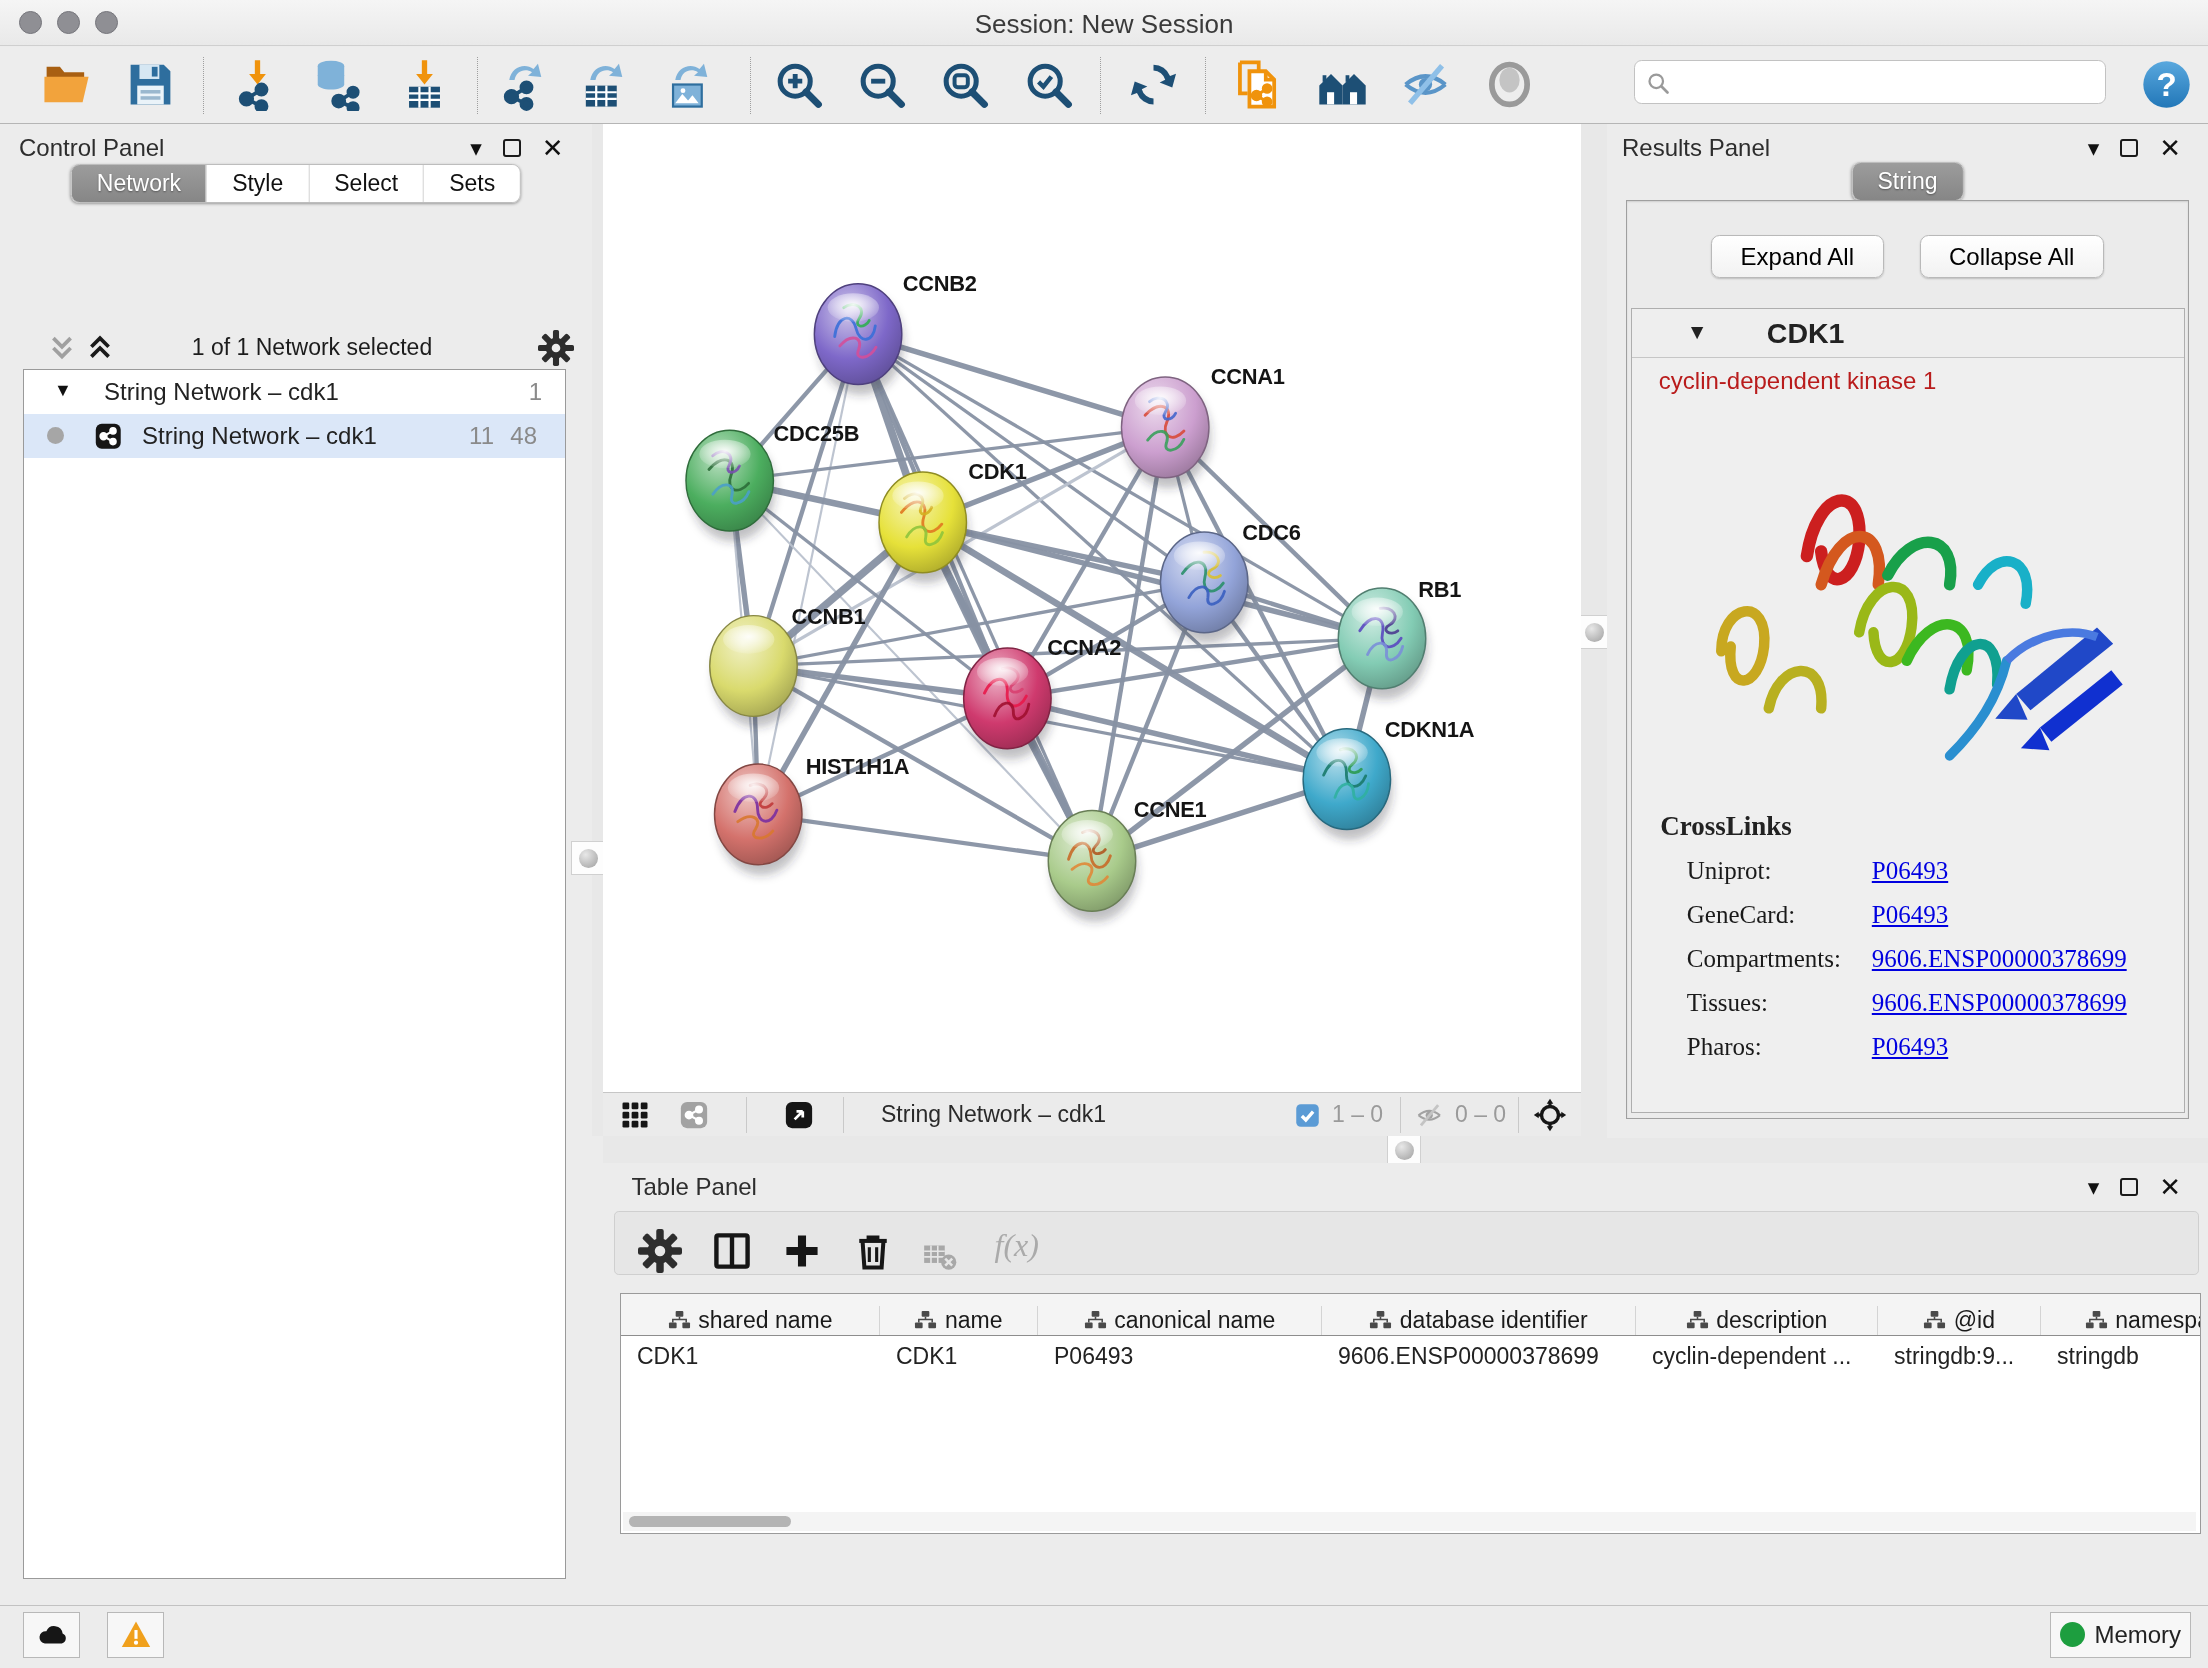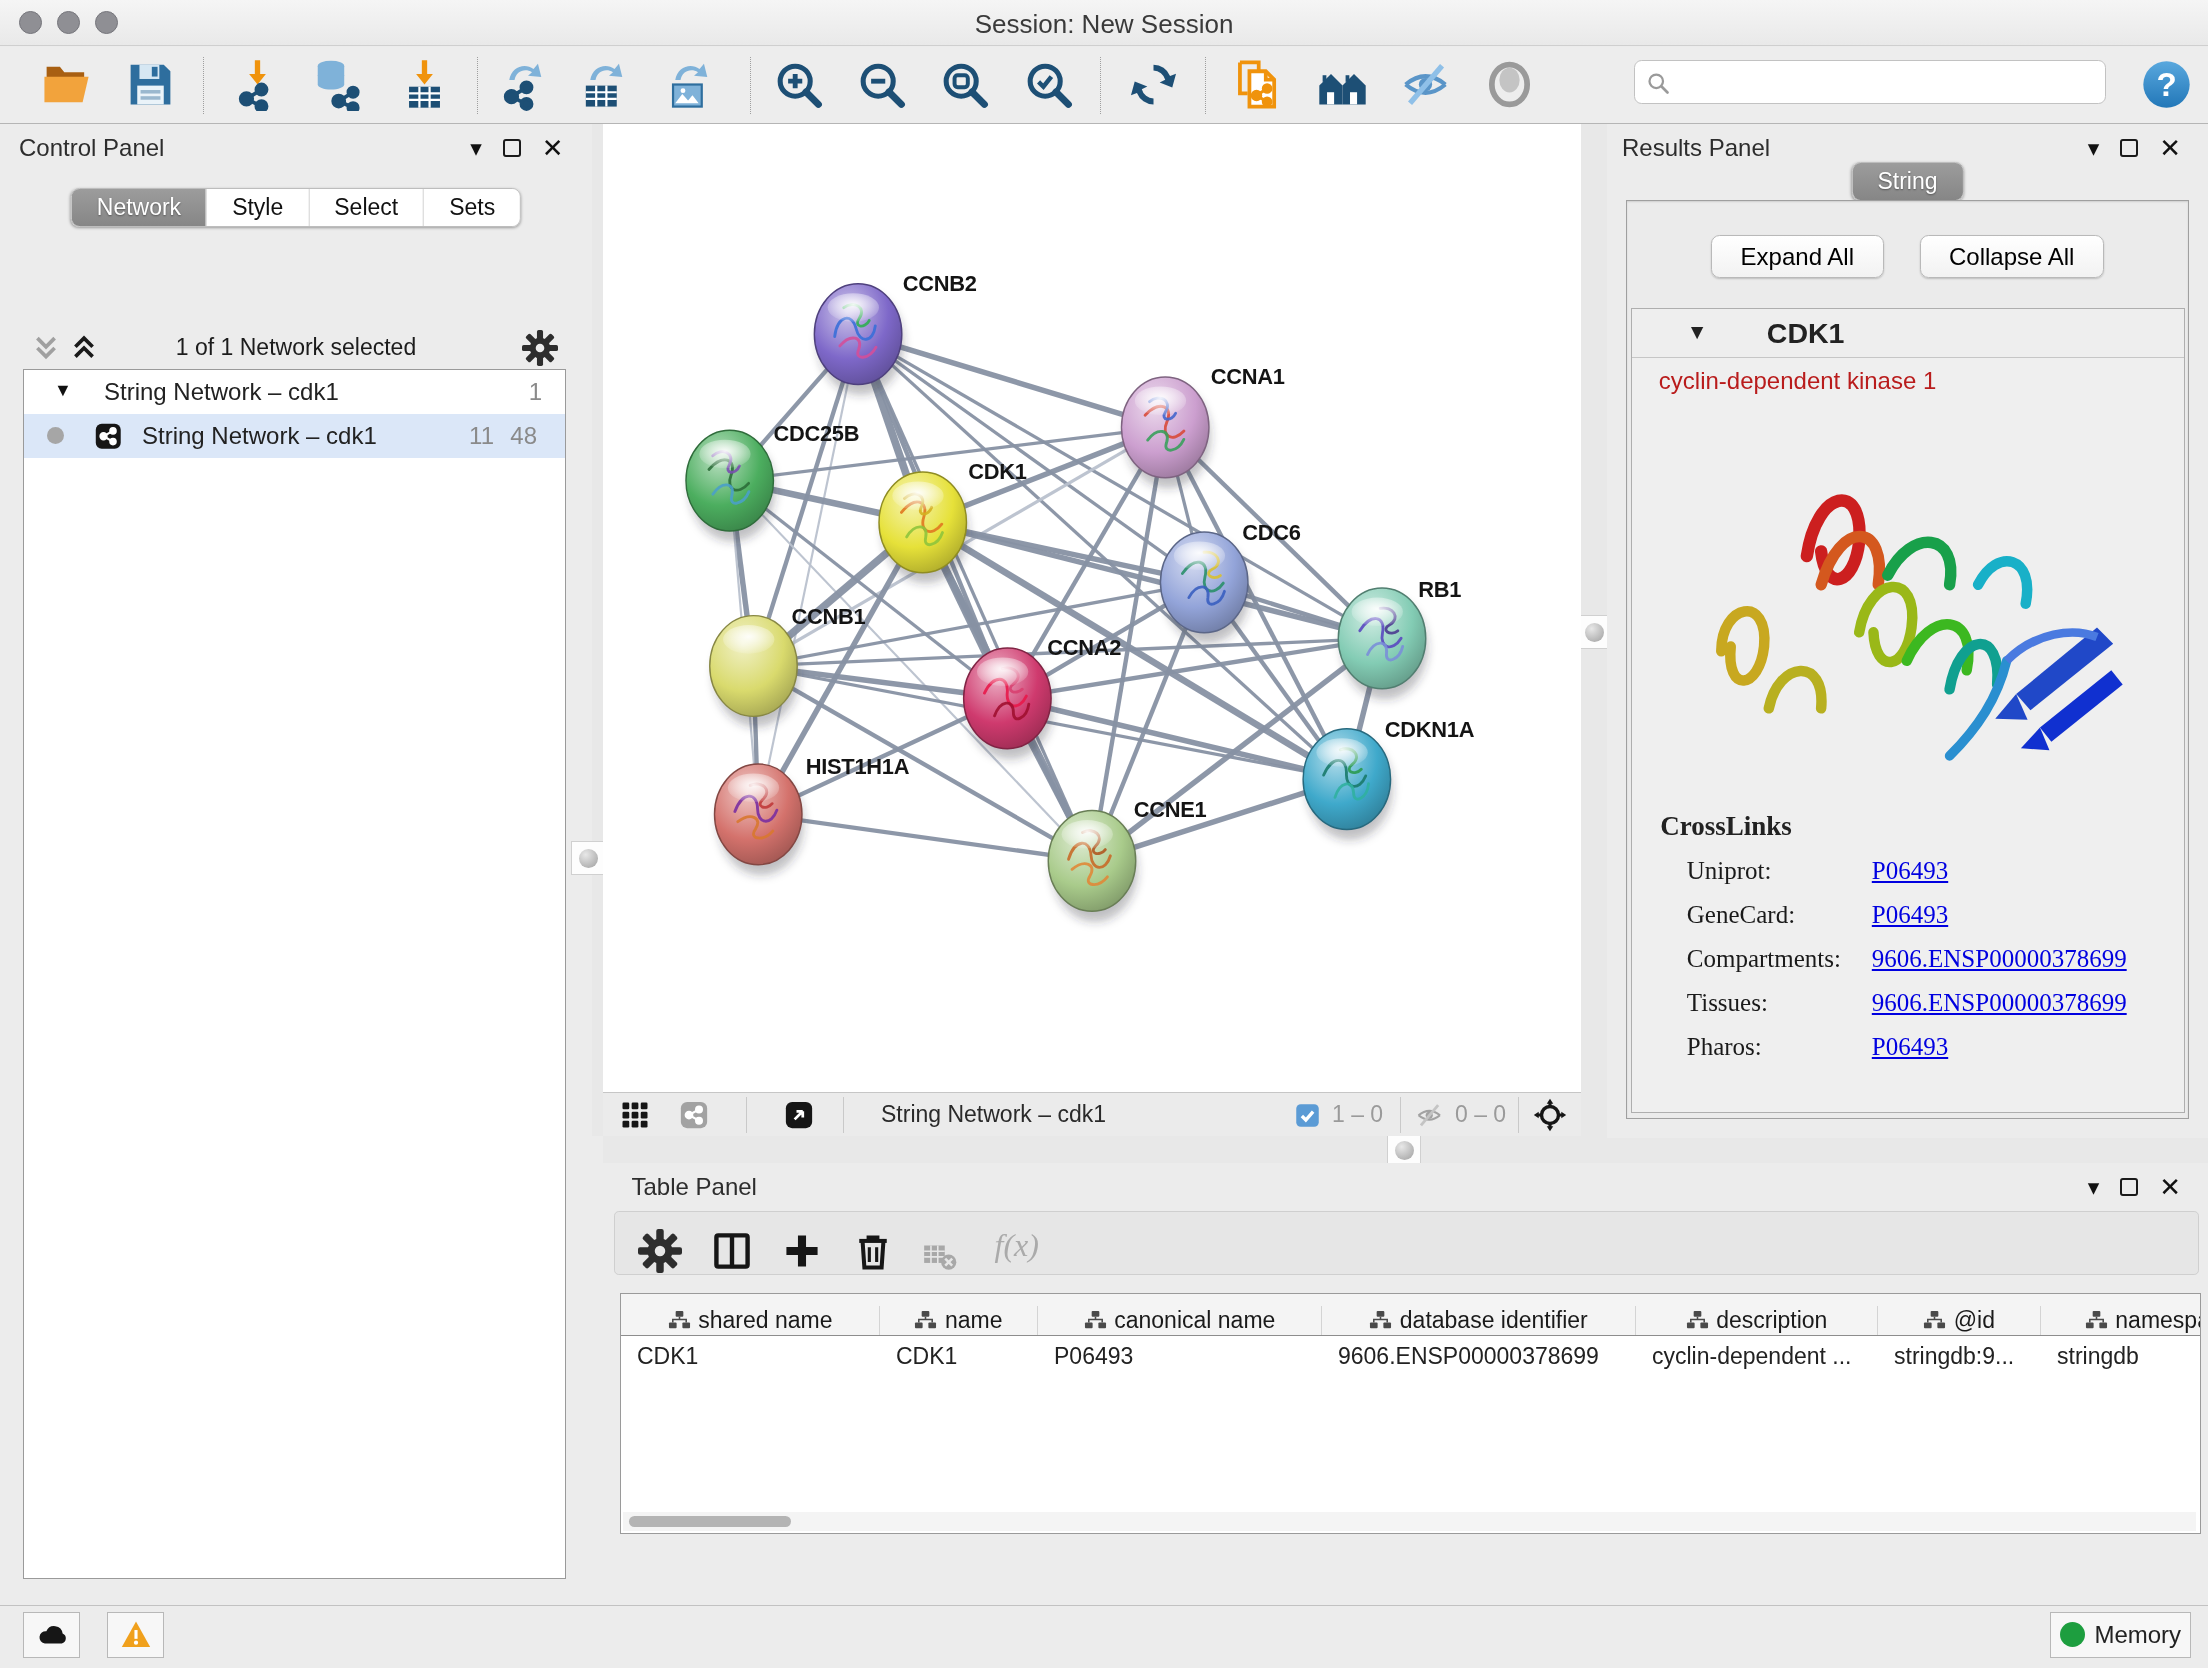--- a/index.html
+++ b/index.html
@@ -36,22 +36,22 @@
   .seg { display:inline-flex; border-radius:8.6px; overflow:hidden;
     box-shadow:0 1px 2.9px rgba(0,0,0,.35); border:1px solid #bdbdbd; }
   .seg .sg { padding:4.8px 25px; font-size:23px; background:#fff; color:#111;
     border-left:1px solid #d6d6d6; cursor:pointer; white-space:nowrap; }
   .seg .sg:first-child { border-left:none; }
   .seg .sg.active { background:linear-gradient(#9c9c9c,#868686); color:#fff;
     text-shadow:0 1px 1.9px rgba(0,0,0,.4); }
 
   
   #control-panel { position:absolute; left:0; top:124px; width:592px; height:1482px; background:#ececec; }
-  #cp-tabs { position:absolute; top:40px; left:50%; transform:translateX(-50%);margin-top:24px; }
-  #cp-subheader { position:absolute; left:0; top:204px; width:100%; height:40px; }
+  #cp-tabs { position:absolute; top:40px; left:50%; transform:translateX(-50%); }
+  #cp-subheader { position:absolute; left:16px; top:204px; width:100%; height:40px; }
   #cp-subheader .status { position:absolute; width:100%; text-align:center; top:5.7px; font-size:23px; color:#1c1c1c; }
   .chev { position:absolute; top:3.8px; cursor:pointer; }
   #cp-gear { position:absolute; right:34px; top:1.9px; width:36px; height:36px; cursor:pointer; }
   #net-list { position:absolute; left:23px; top:245px; width:543px; height:1210px;
     background:#fff; border:1.9px solid #9a9a9a; }
   .tree-row { position:relative; height:44px; font-size:24px; }
   .tree-row.selected { background:#dbe7f8; }
   .tr-caret { position:absolute; left:30px; top:9.5px; font-size:18px; color:#111; cursor:pointer; }
   .tr-label { position:absolute; top:7.6px; white-space:nowrap; }
   .tr-num { position:absolute; top:7.6px; width:42px; text-align:right; color:#8a8a8a; }

